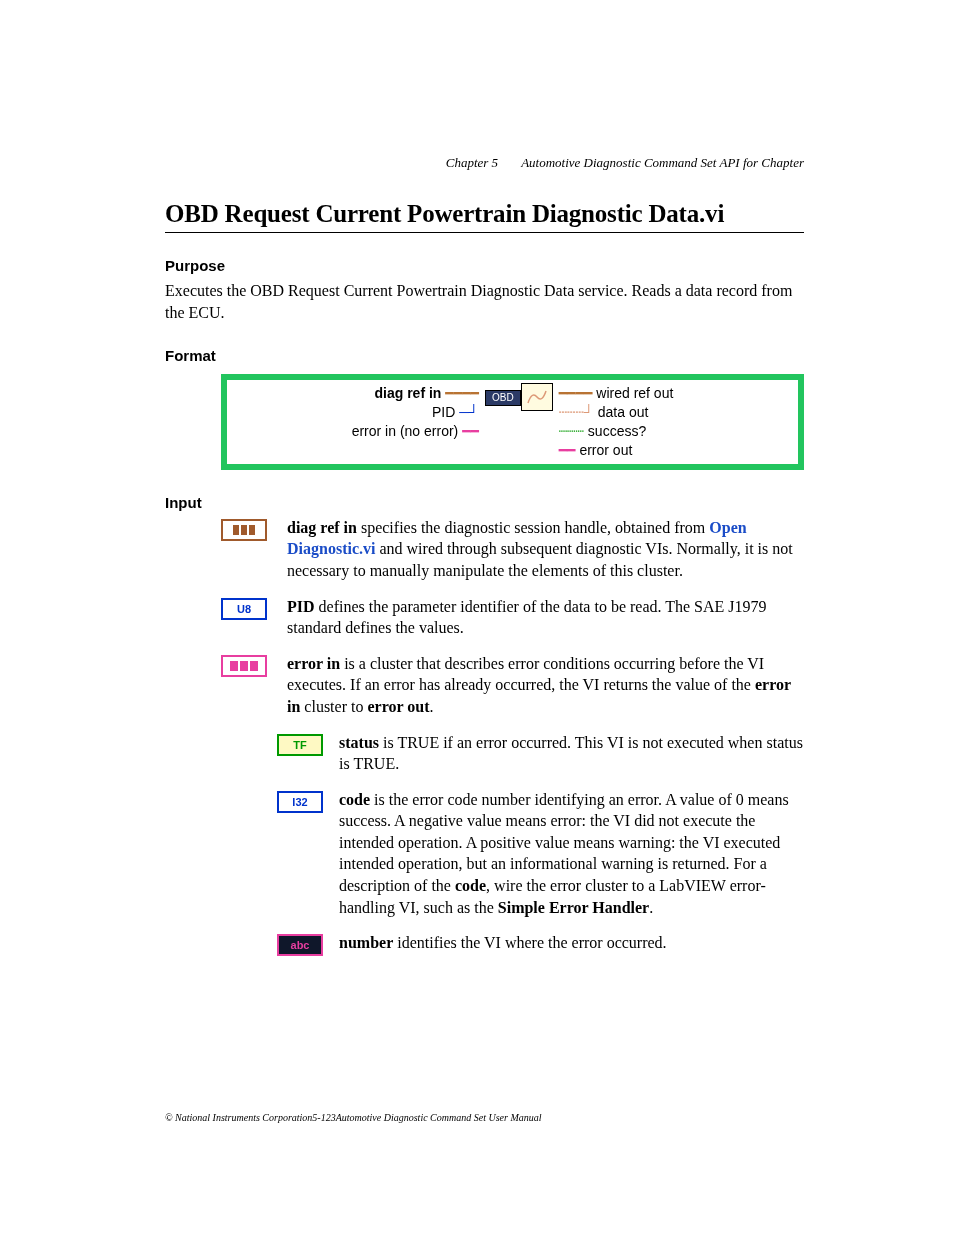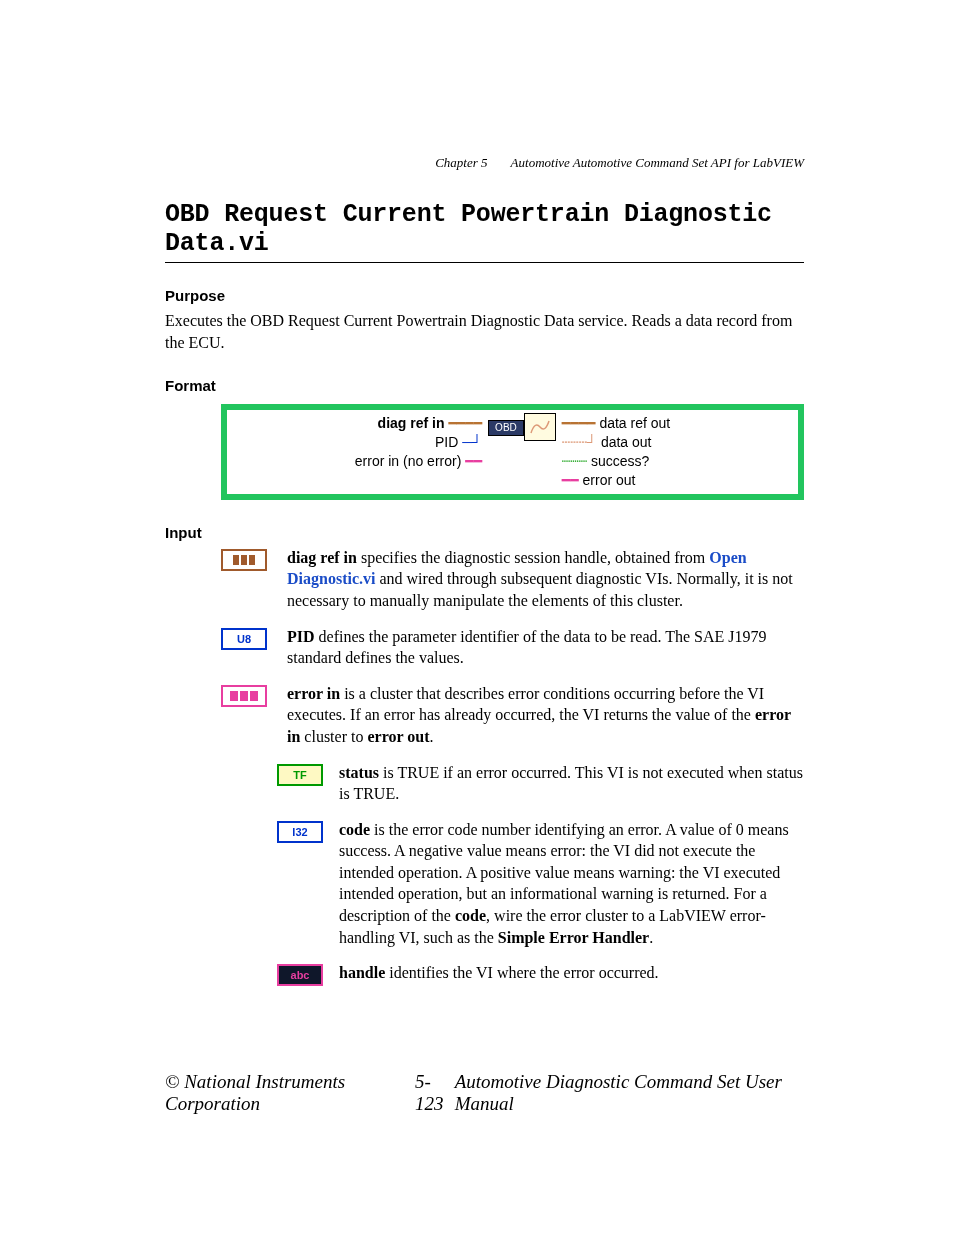--- a/index.html
+++ b/index.html
@@ -20,21 +20,21 @@
     .header-line {
       position: absolute;
       top: 155px;
       right: 150px;
       font-style: italic;
       font-size: 13px;
       text-align: right;
     }
     .header-chapter { margin-right: 20px; }
     .h1 {
-      font-family: Liberation Mono, monospace;
+      font-family: Liberation Serif, serif;
       font-weight: bold;
       font-size: 25px;
       margin-top: 50px;
       margin-bottom: 4px;
       letter-spacing: -0.2px;
     }
     .h1-rule {
       border: none;
       border-top: 1.5px solid #000;
       margin: 0 0 24px 0;
@@ -150,37 +150,37 @@
     }
     .err-slot { width: 8px; height: 10px; background: #e83ea0; }
     .input-text {
       flex: 1;
       font-size: 16px;
       line-height: 1.35;
     }
     .link { color: #1a4cc7; font-weight: bold; }
     .footer {
       position: absolute;
-      bottom: 120px;
+      bottom: 112px;
       left: 165px;
       right: 150px;
       font-style: italic;
-      font-size: 19px;
-      display: flex;
-      justify-content: center;
+      font-size: 10px;
+      display: flex;
+      justify-content: flex-start;
     }
   </style>
 </head>
 <body>
 
 <div class="page">
 
   <div class="header-line">
     <span class="header-chapter">Chapter 5</span>
-    <span>Automotive Automotive Command Set API for LabVIEW</span>
+    <span>Automotive Diagnostic Command Set API for Chapter</span>
   </div>
 
   <h1 class="h1">OBD Request Current Powertrain Diagnostic Data.vi</h1>
   <hr class="h1-rule">
 
   <h2 class="h2">Purpose</h2>
   <p class="p body-indent">Executes the OBD Request Current Powertrain Diagnostic Data service. Reads a data record from the ECU.</p>
 
   <h2 class="h2">Format</h2>
 
@@ -193,21 +193,21 @@
       </div>
       <div class="diag-center">
         <div class="node-box">OBD</div>
         <div class="node-icon">
           <svg width="22" height="16" viewBox="0 0 22 16">
               <path d="M2 14 Q6 2 11 8 Q16 14 20 2" stroke="#d97" stroke-width="1.5" fill="none"></path>
             </svg>
         </div>
       </div>
       <div class="diag-right">
-        <div><span class="wire-right">━━━━</span> <span>data ref out</span></div>
+        <div><span class="wire-right">━━━━</span> <span>wired ref out</span></div>
         <div><span style="color:#d97;">┄┄┄┘</span> <span>data out</span></div>
         <div><span style="color:#009900;">┈┈┈</span> <span>success?</span></div>
         <div><span class="wire-pink">━━</span> <span>error out</span></div>
       </div>
     </div>
   </div>
 
   <h2 class="h2">Input</h2>
 
   <div class="input-item">
@@ -253,21 +253,21 @@
   <div class="input-item sub">
     <div class="dtype-icon sub dtype-i32">I32</div>
     <div class="input-text">
       <span class="bold">code</span><span> is the error code number identifying an error. A value of 0 means success. A negative value means error: the VI did not execute the intended operation. A positive value means warning: the VI executed intended operation, but an informational warning is returned. For a description of the </span><span class="bold">code</span><span>, wire the error cluster to a LabVIEW error-handling VI, such as the </span><span class="bold">Simple Error Handler</span><span>.</span>
     </div>
   </div>
 
   <div class="input-item sub">
     <div class="dtype-icon sub dtype-abc">abc</div>
     <div class="input-text">
-      <span class="bold">handle</span><span> identifies the VI where the error occurred.</span>
+      <span class="bold">number</span><span> identifies the VI where the error occurred.</span>
     </div>
   </div>
 
   <div class="footer">
     <span>© National Instruments Corporation</span>
     <span>5-123</span>
     <span>Automotive Diagnostic Command Set User Manual</span>
   </div>
 
 </div>

